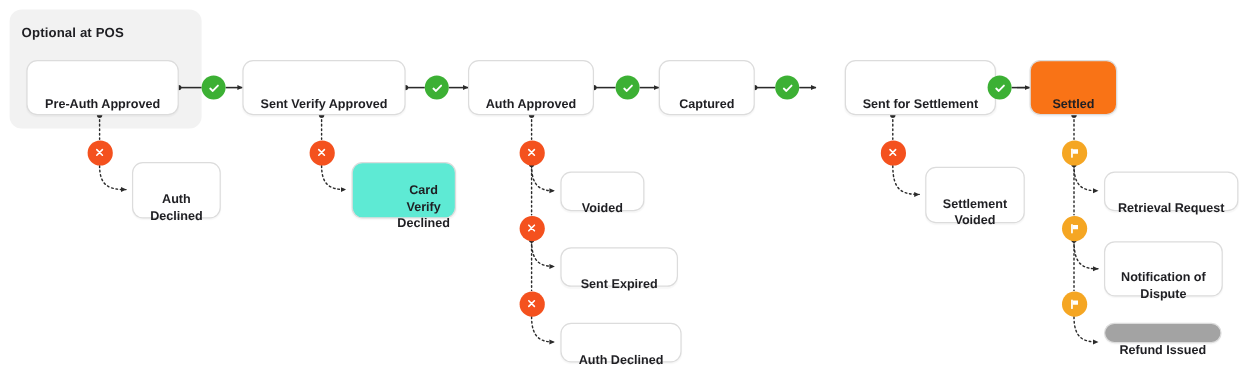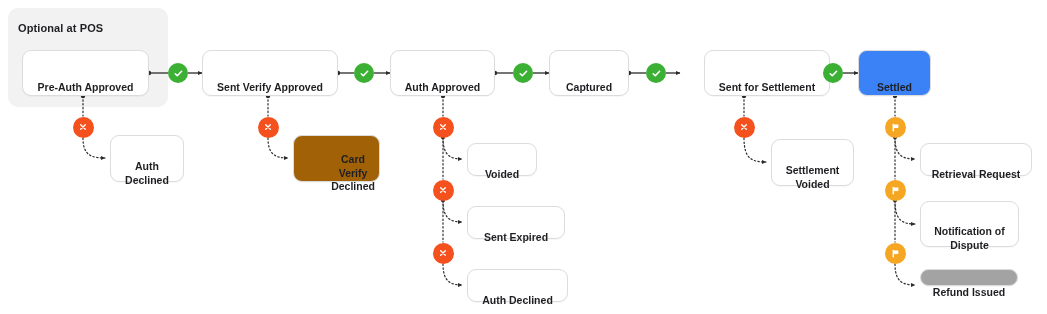--- a/index.html
+++ b/index.html
@@ -141,30 +141,30 @@
       </div>
       <div class="node" style="left: 390px; top: 50px; width: 105px; height: 46px; border-color: rgb(220, 220, 220); background: rgb(255, 255, 255); color: rgb(31, 31, 35);">
         <span class="node-label">Auth Approved</span>
       </div>
       <div class="node" style="left: 549px; top: 50px; width: 80px; height: 46px; border-color: rgb(220, 220, 220); background: rgb(255, 255, 255); color: rgb(31, 31, 35);">
         <span class="node-label">Captured</span>
       </div>
       <div class="node" style="left: 704px; top: 50px; width: 126px; height: 46px; border-color: rgb(220, 220, 220); background: rgb(255, 255, 255); color: rgb(31, 31, 35);">
         <span class="node-label">Sent for Settlement</span>
       </div>
-      <div class="node" style="left: 858px; top: 50px; width: 73px; height: 46px; border-color: rgb(220, 220, 220); background: #3b82f6; color: rgb(31, 31, 35);">
+      <div class="node" style="left: 858px; top: 50px; width: 73px; height: 46px; border-color: rgb(220, 220, 220); background: #f97316; color: rgb(31, 31, 35);">
         <span class="node-label">Settled</span>
       </div>
     </div>
   <div id="nodes-branch">
       <div class="node" style="left: 110px; top: 135px; width: 74px; height: 47px; border-color: rgb(220, 220, 220); background: rgb(255, 255, 255); color: rgb(31, 31, 35);">
         <span class="node-label">Auth
 Declined</span>
       </div>
-      <div class="node" style="left: 293px; top: 135px; width: 87px; height: 47px; border-color: rgb(220, 220, 220); background: #a16207; color: rgb(31, 31, 35); padding-left: 39px;">
+      <div class="node" style="left: 293px; top: 135px; width: 87px; height: 47px; border-color: rgb(220, 220, 220); background: #5eead4; color: rgb(31, 31, 35); padding-left: 39px;">
         <span class="node-label">Card Verify
 Declined</span>
       </div>
       <div class="node" style="left: 467px; top: 143px; width: 70px; height: 33px; border-color: rgb(220, 220, 220); background: rgb(255, 255, 255); color: rgb(31, 31, 35);">
         <span class="node-label">Voided</span>
       </div>
       <div class="node" style="left: 467px; top: 206px; width: 98px; height: 33px; border-color: rgb(220, 220, 220); background: rgb(255, 255, 255); color: rgb(31, 31, 35);">
         <span class="node-label">Sent Expired</span>
       </div>
       <div class="node" style="left: 467px; top: 269px; width: 101px; height: 33px; border-color: rgb(220, 220, 220); background: rgb(255, 255, 255); color: rgb(31, 31, 35);">

